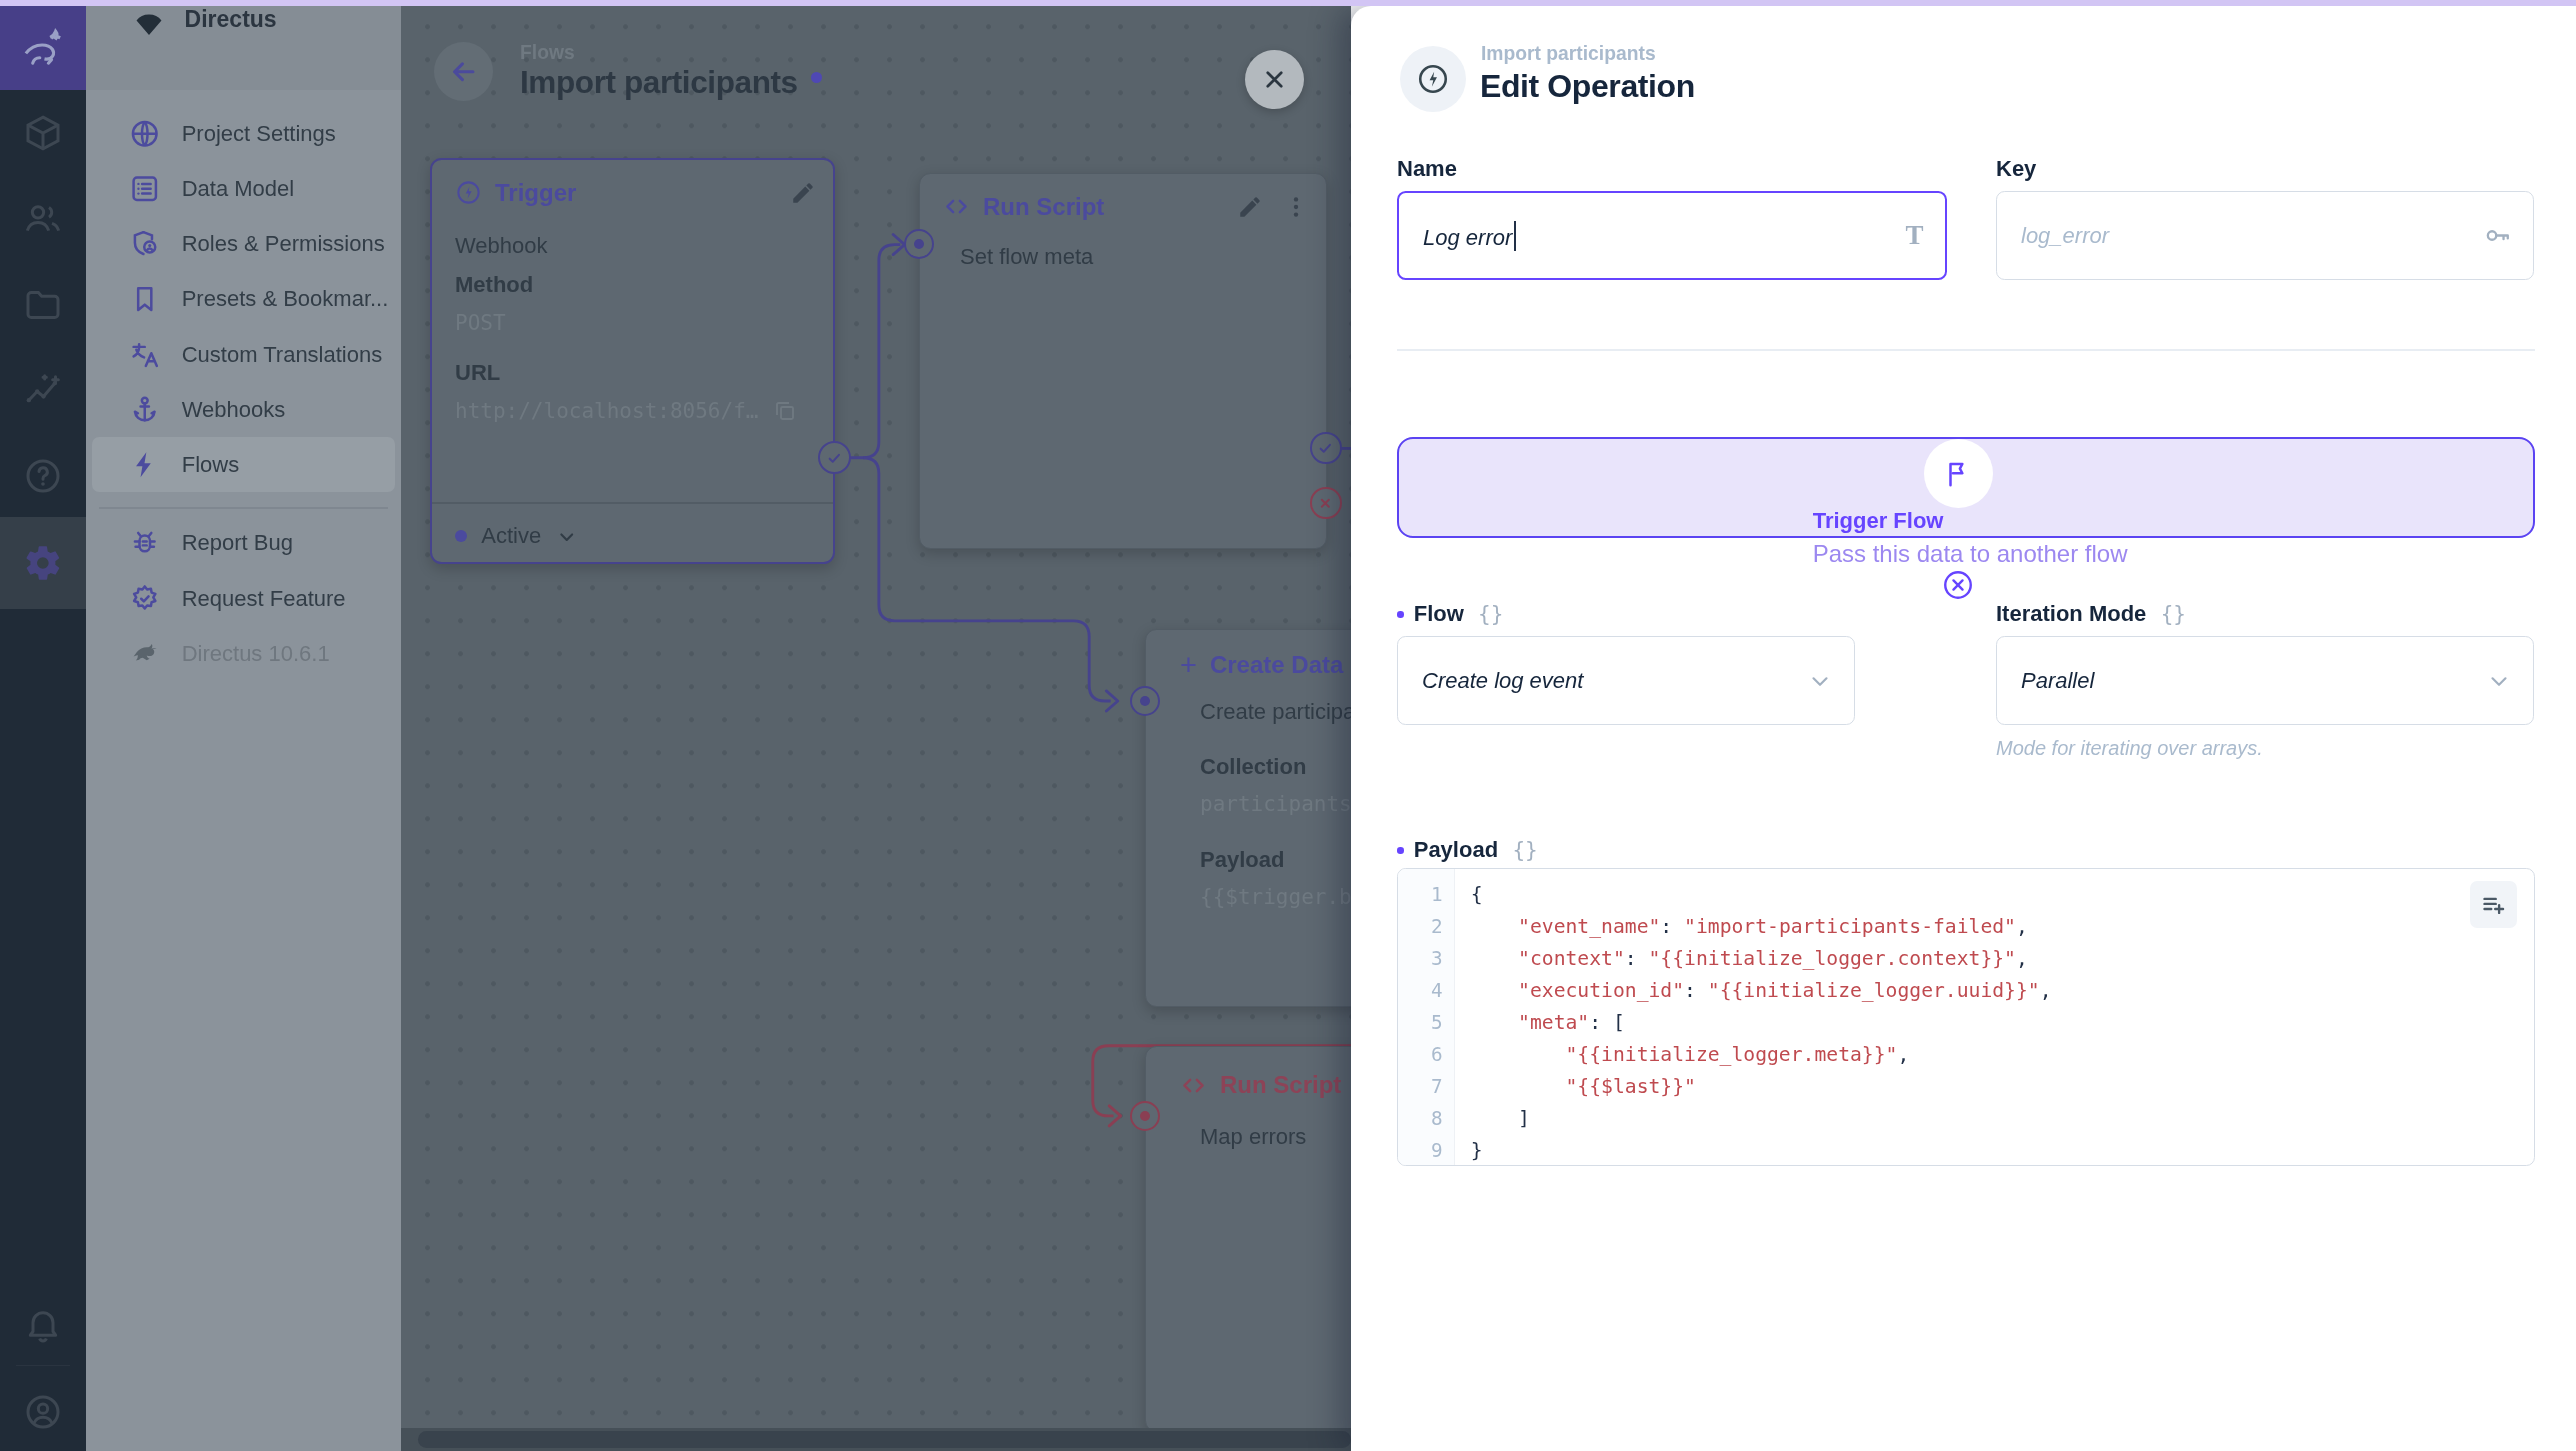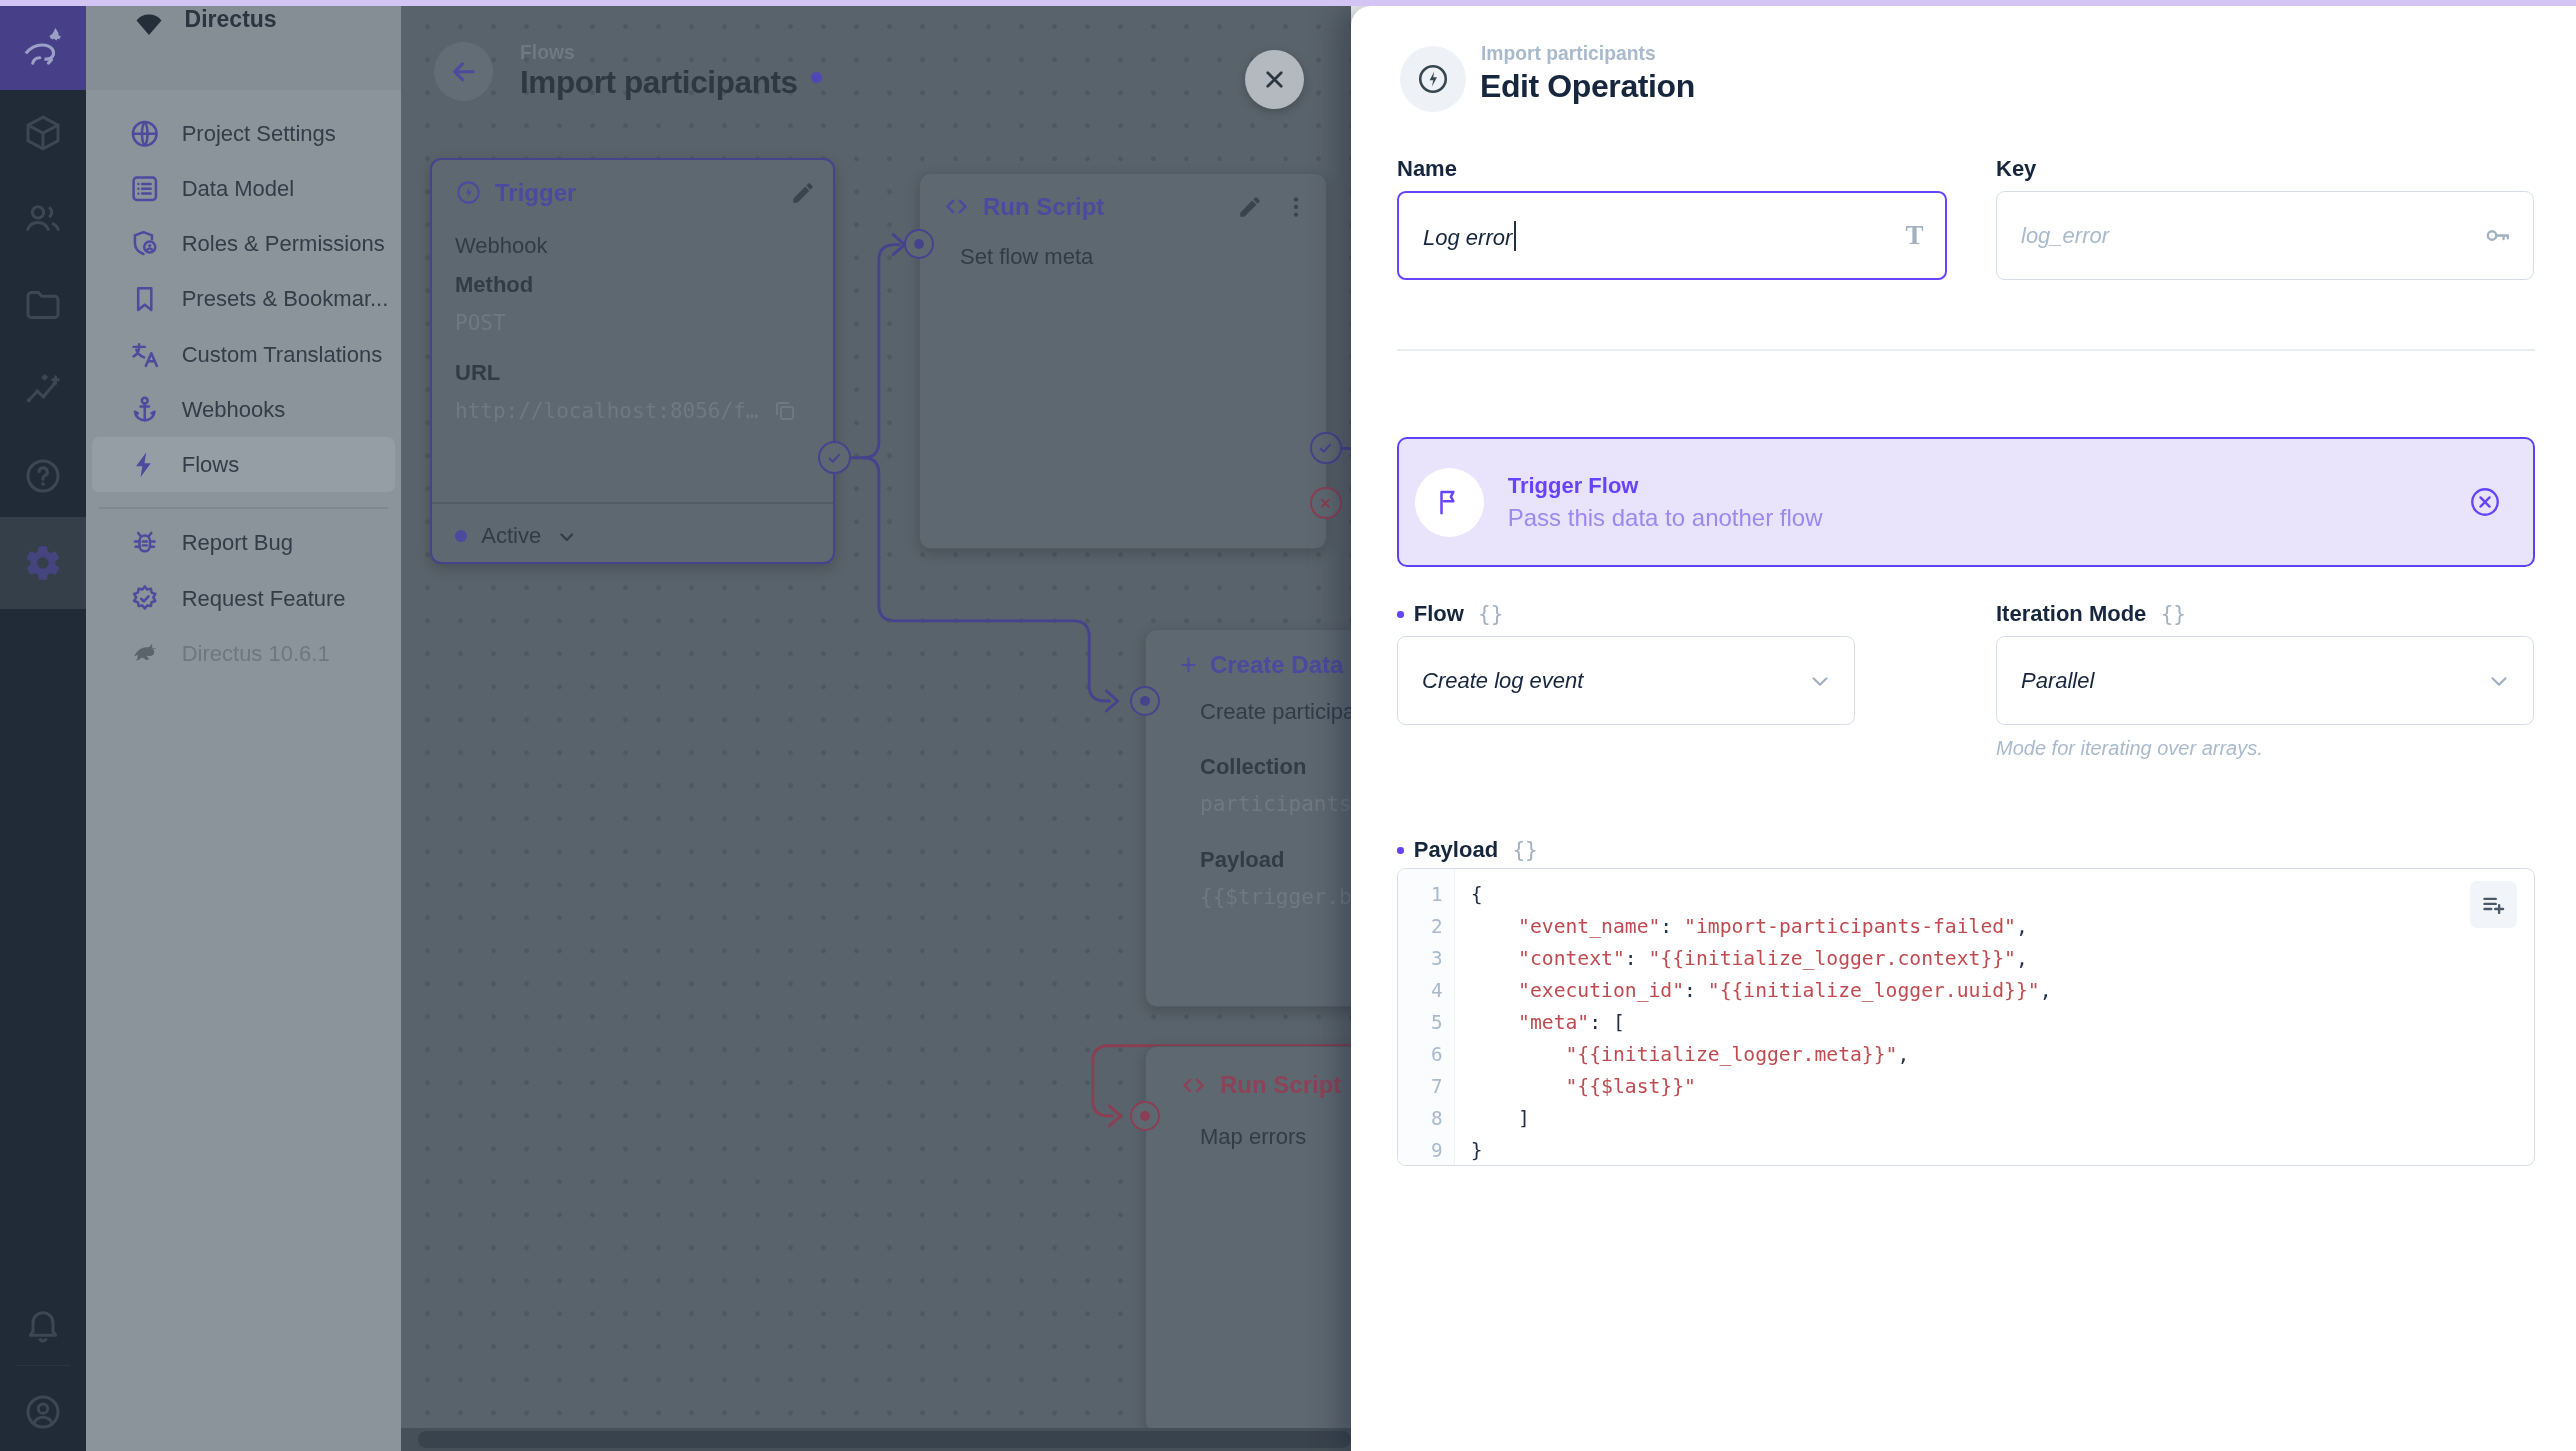--- a/index.html
+++ b/index.html
@@ -102,22 +102,22 @@
   .field.focus{border:2.1px solid var(--pur);}
   .field .grow{flex:1;font-style:italic;}
   .field .muted{color:var(--mut2);}
   .field .ricon{color:var(--icon2);}
   .field .ricon svg{width:29px;height:29px;}
   .caret{display:inline-block;width:2.1px;height:30px;background:#223047;vertical-align:-6.4px;margin-left:1.4px;}
   .t-glyph{font-size:27px;font-weight:700;color:var(--icon2);font-family:"Liberation Serif",serif;}
   .chev{color:var(--icon2);}
   .chev svg{width:26px;height:26px;}
 
-  .op-card{left:1397px;top:437px;width:1138px;height:130px;background:var(--lav);
-    border:2.1px solid var(--pur-bd);border-radius:10px;display:flex;align-items:center;padding:0 31.5px 0 15.7px;}
+  .op-card{left:1397px;top:437px;width:1138px;height:101px;background:var(--lav);
+    border:2.1px solid var(--pur-bd);border-radius:16px;display:flex;align-items:center;padding:0 31.5px 0 15.7px;flex-direction:column;}
   .op-card .avatar{width:69px;height:69px;border-radius:50%;background:#fff;display:flex;align-items:center;justify-content:center;color:var(--pur);flex:none;}
   .op-card .avatar svg{width:30px;height:30px;}
   .op-card .optxt{margin-left:24px;flex:1;}
   .op-card .t1{font-size:22px;font-weight:600;color:var(--pur);}
   .op-card .t2{font-size:24px;color:var(--lavtx);margin-top:5.7px;}
   .op-card .disconnect{color:var(--pur);}
   .op-card .disconnect svg{width:34px;height:34px;}
 
   .d-note{position:absolute;font-size:20px;font-style:italic;color:var(--mut2);}
 

